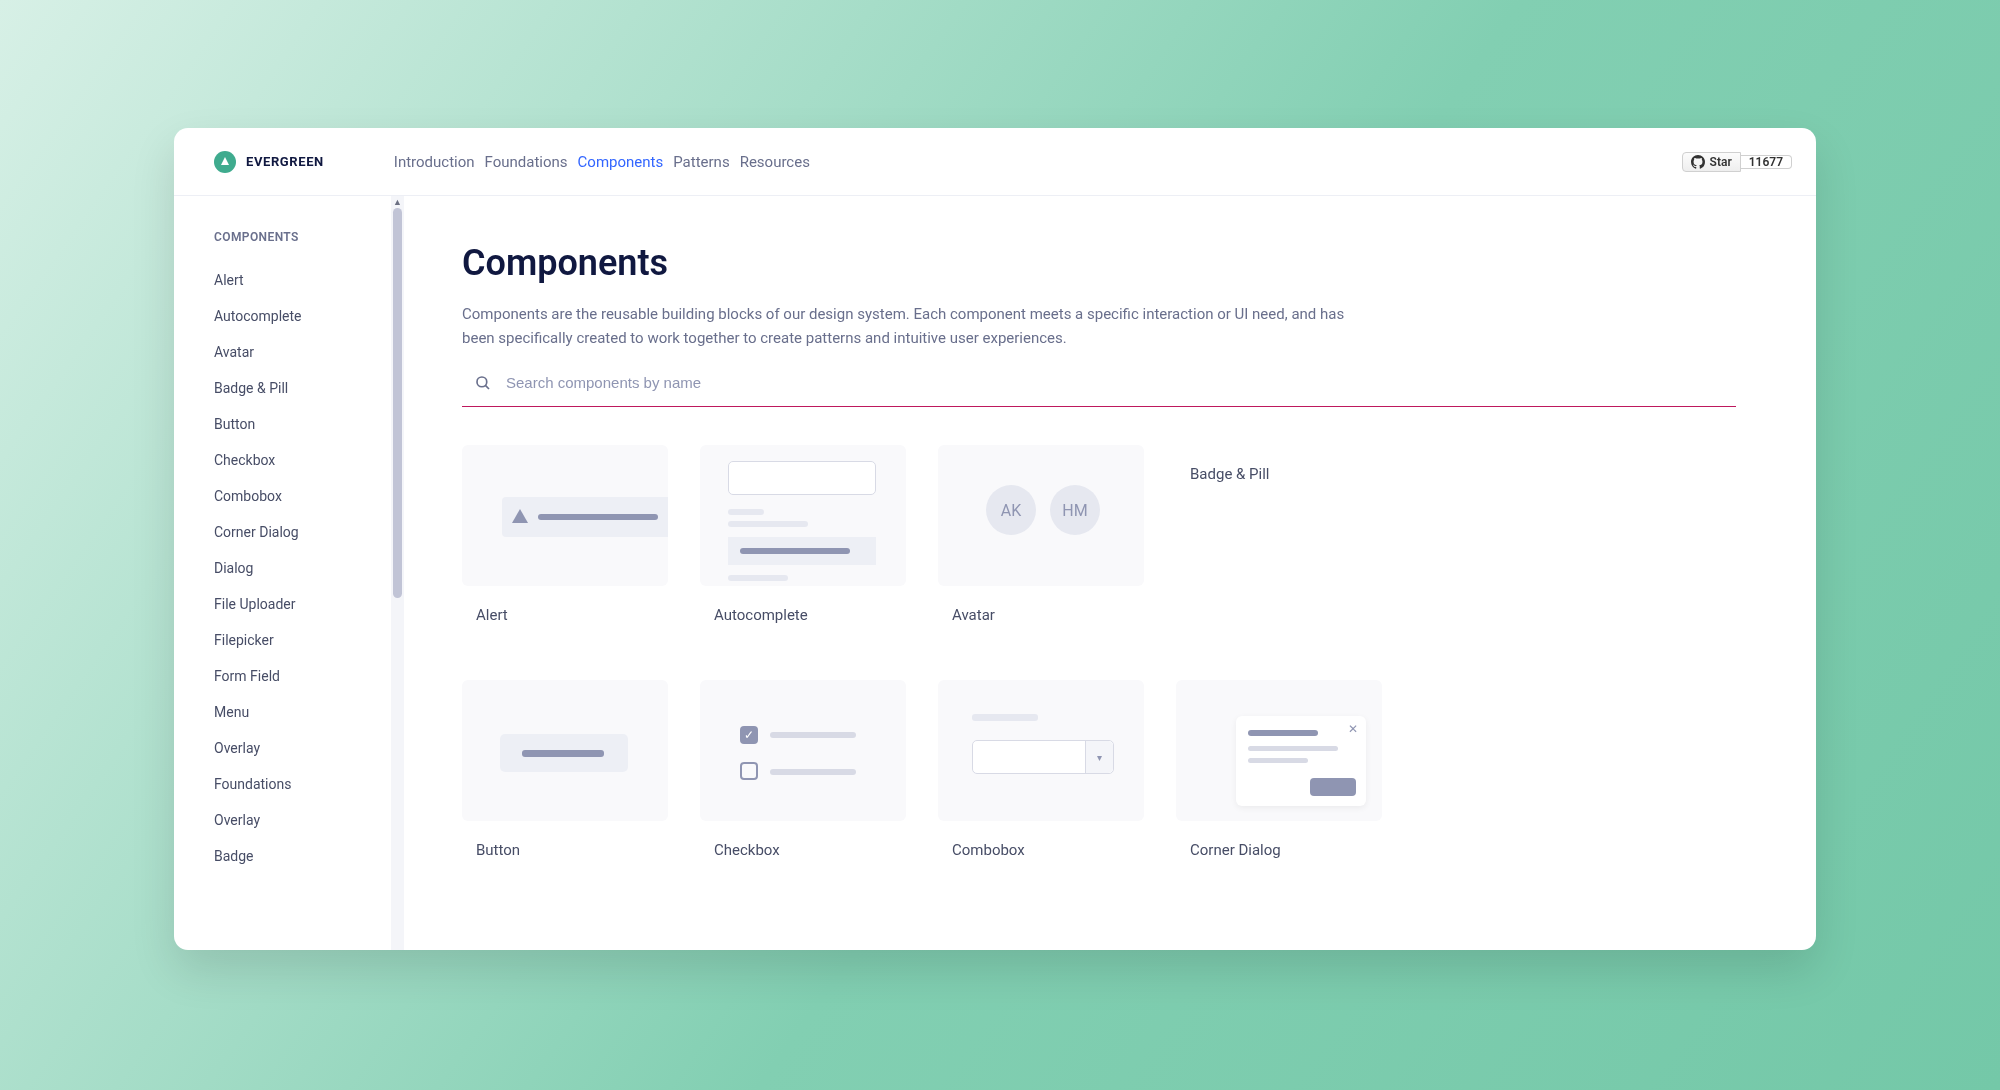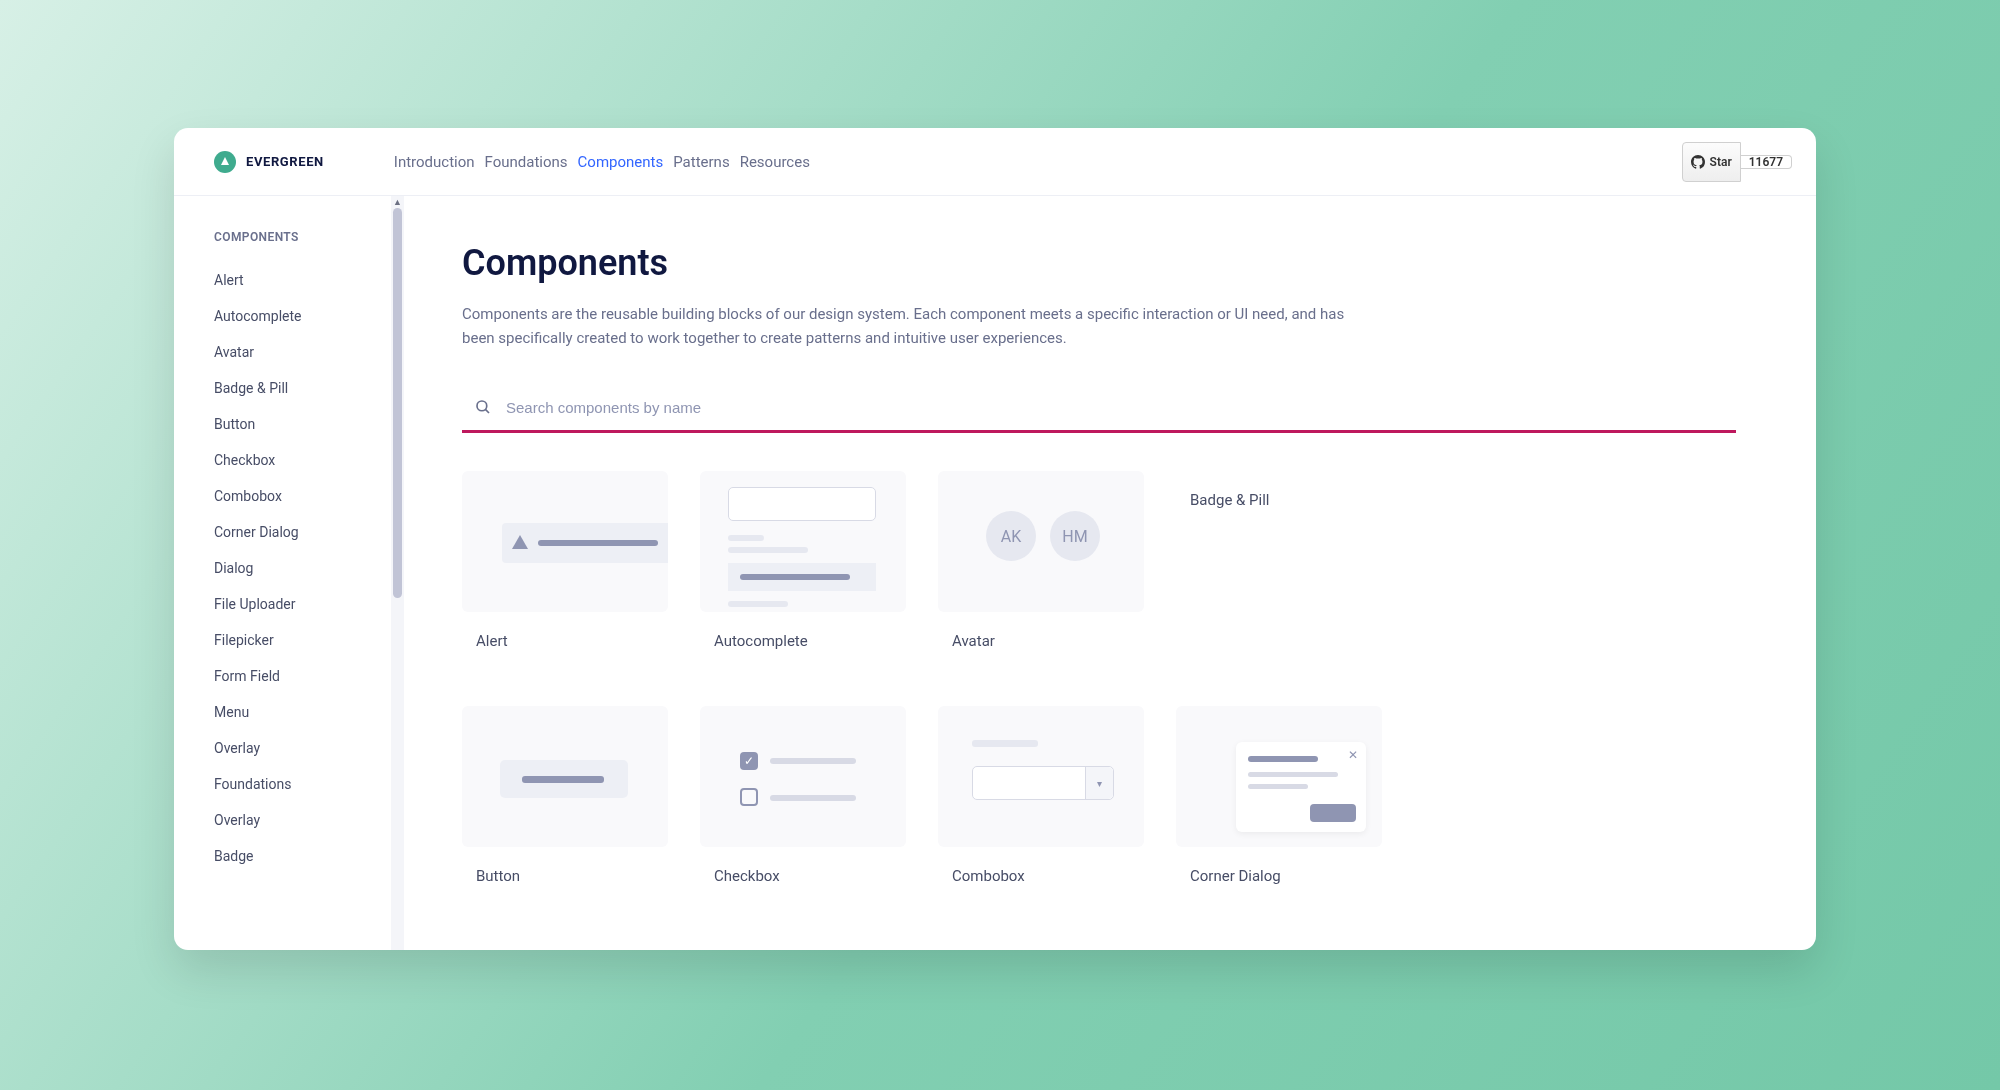--- a/index.html
+++ b/index.html
@@ -76,21 +76,21 @@
     display: flex;
     align-items: center;
     gap: 5px;
     border: 1px solid #d0d0d0;
     background: linear-gradient(#fcfcfc,#eeeeee);
     border-radius: 4px 0 0 4px;
     padding: 3px 8px;
     font-size: 12px;
     font-weight: 600;
     color: #333;
-    height: 40px;
+    height: 20px;
   }
   .gh-count {
     border: 1px solid #d0d0d0;
     border-left: none;
     background: #fff;
     border-radius: 0 4px 4px 0;
     padding: 3px 8px;
     font-size: 12px;
     font-weight: 600;
     color: #333;
@@ -167,27 +167,27 @@
     font-size: 36px;
     font-weight: 600;
     color: #101840;
     margin-bottom: 18px;
   }
   .page-desc {
     font-size: 15px;
     color: #696f8c;
     line-height: 1.6;
     max-width: 900px;
-    margin-bottom: 48px;
+    margin-bottom: 24px;
   }
   .search-row {
     display: flex;
-    align-items: center;
+    align-items: flex-start;
     gap: 14px;
-    border-bottom: 3px solid #be185d;
+    border-bottom: 1px solid #be185d;
     padding: 0 0 14px 12px;
     margin-bottom: 38px;
   }
   .search-row input {
     border: none;
     outline: none;
     font-size: 15px;
     width: 400px;
     color: #474d66;
   }

